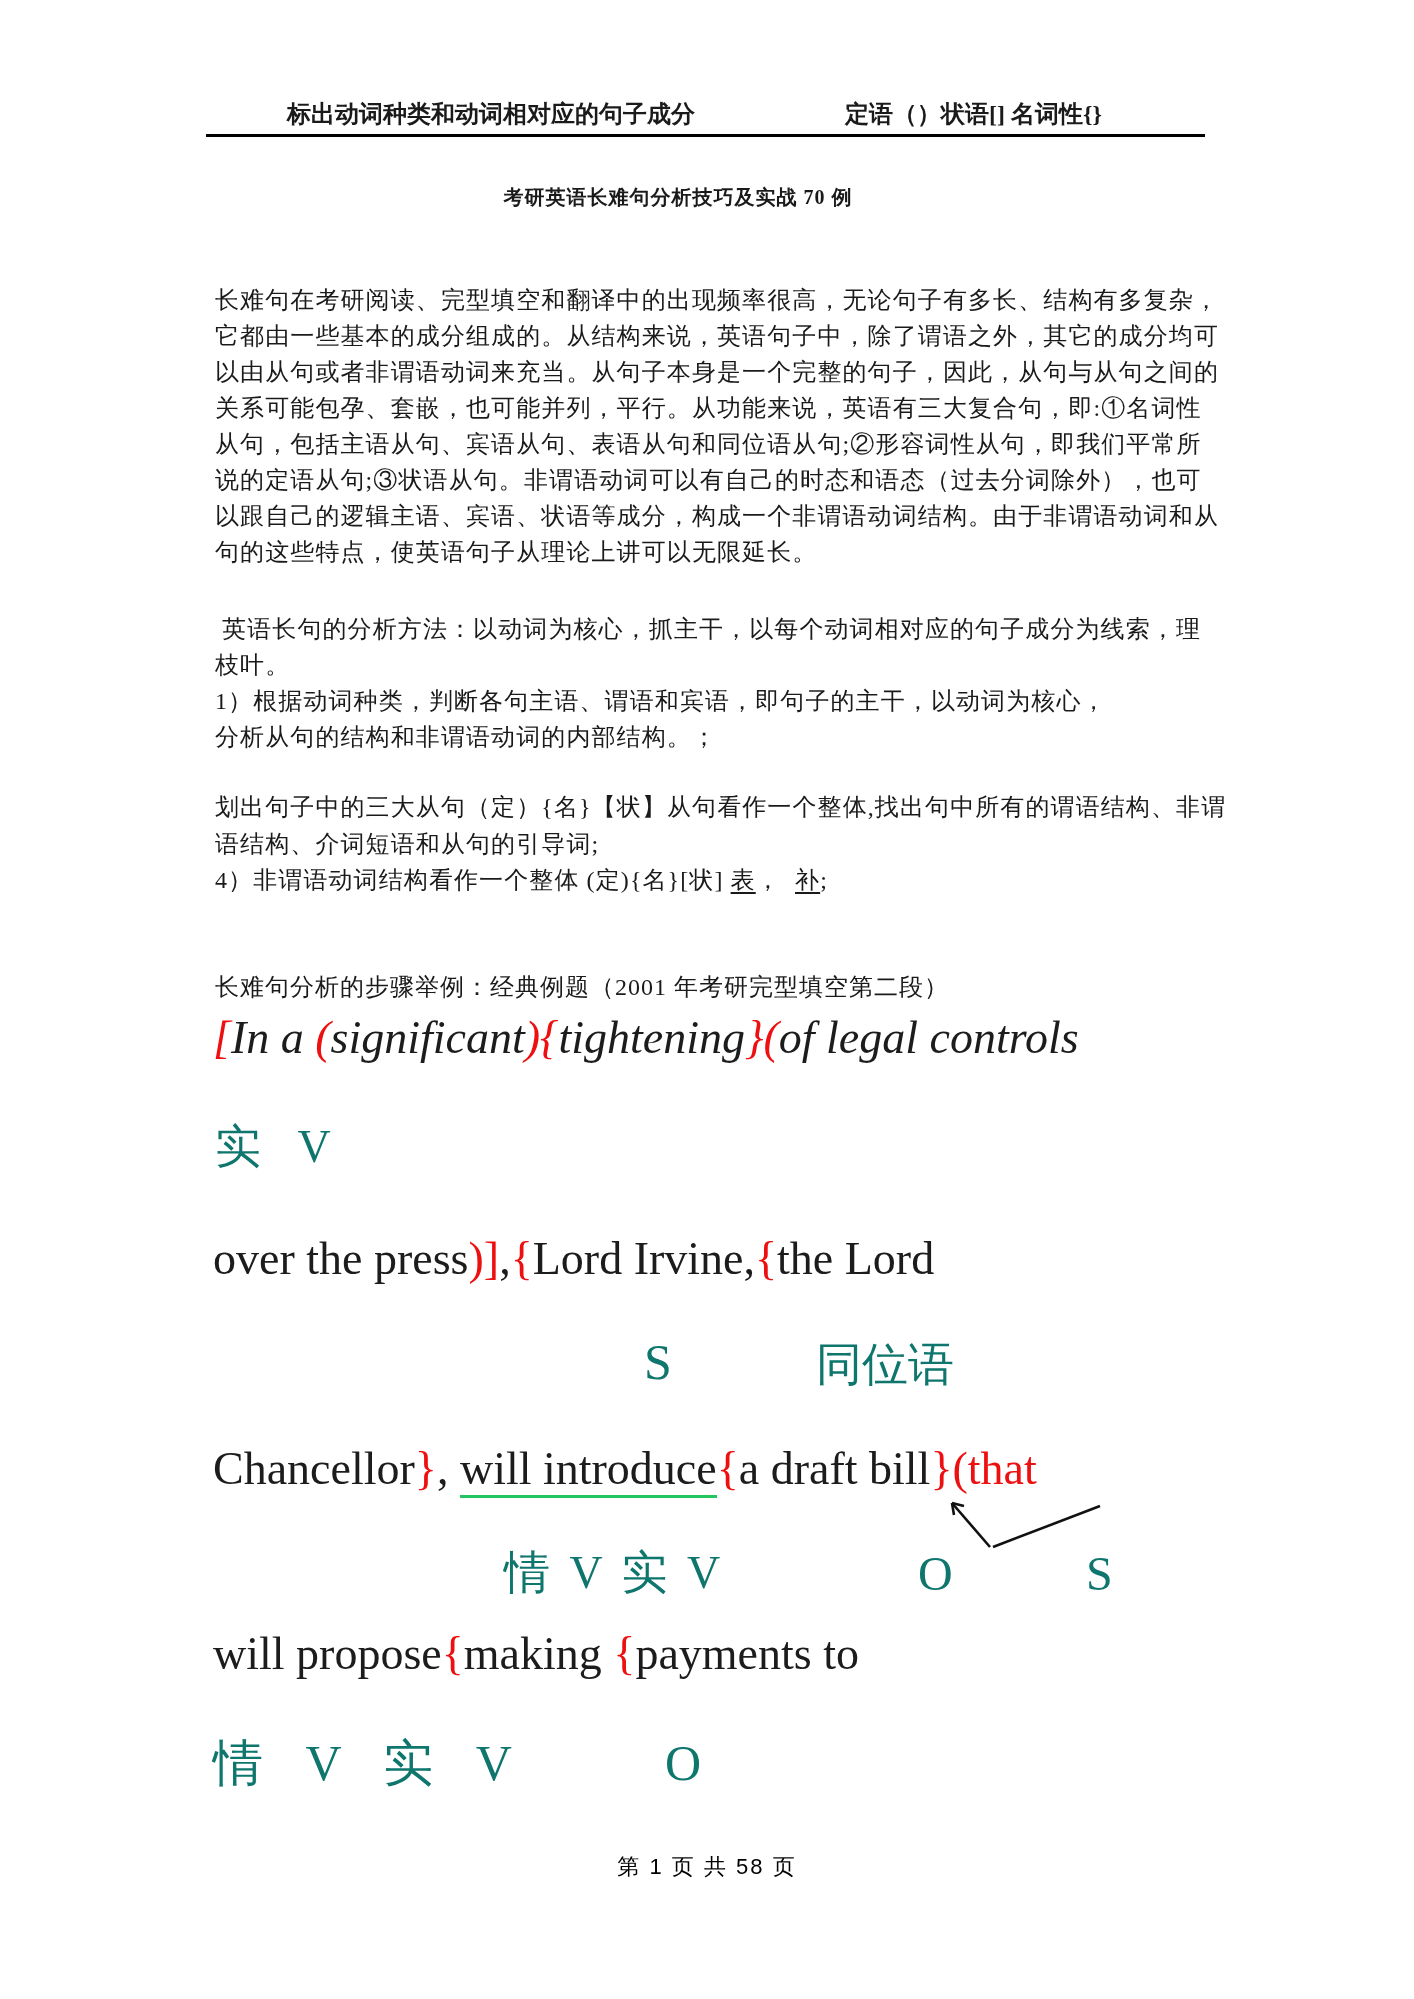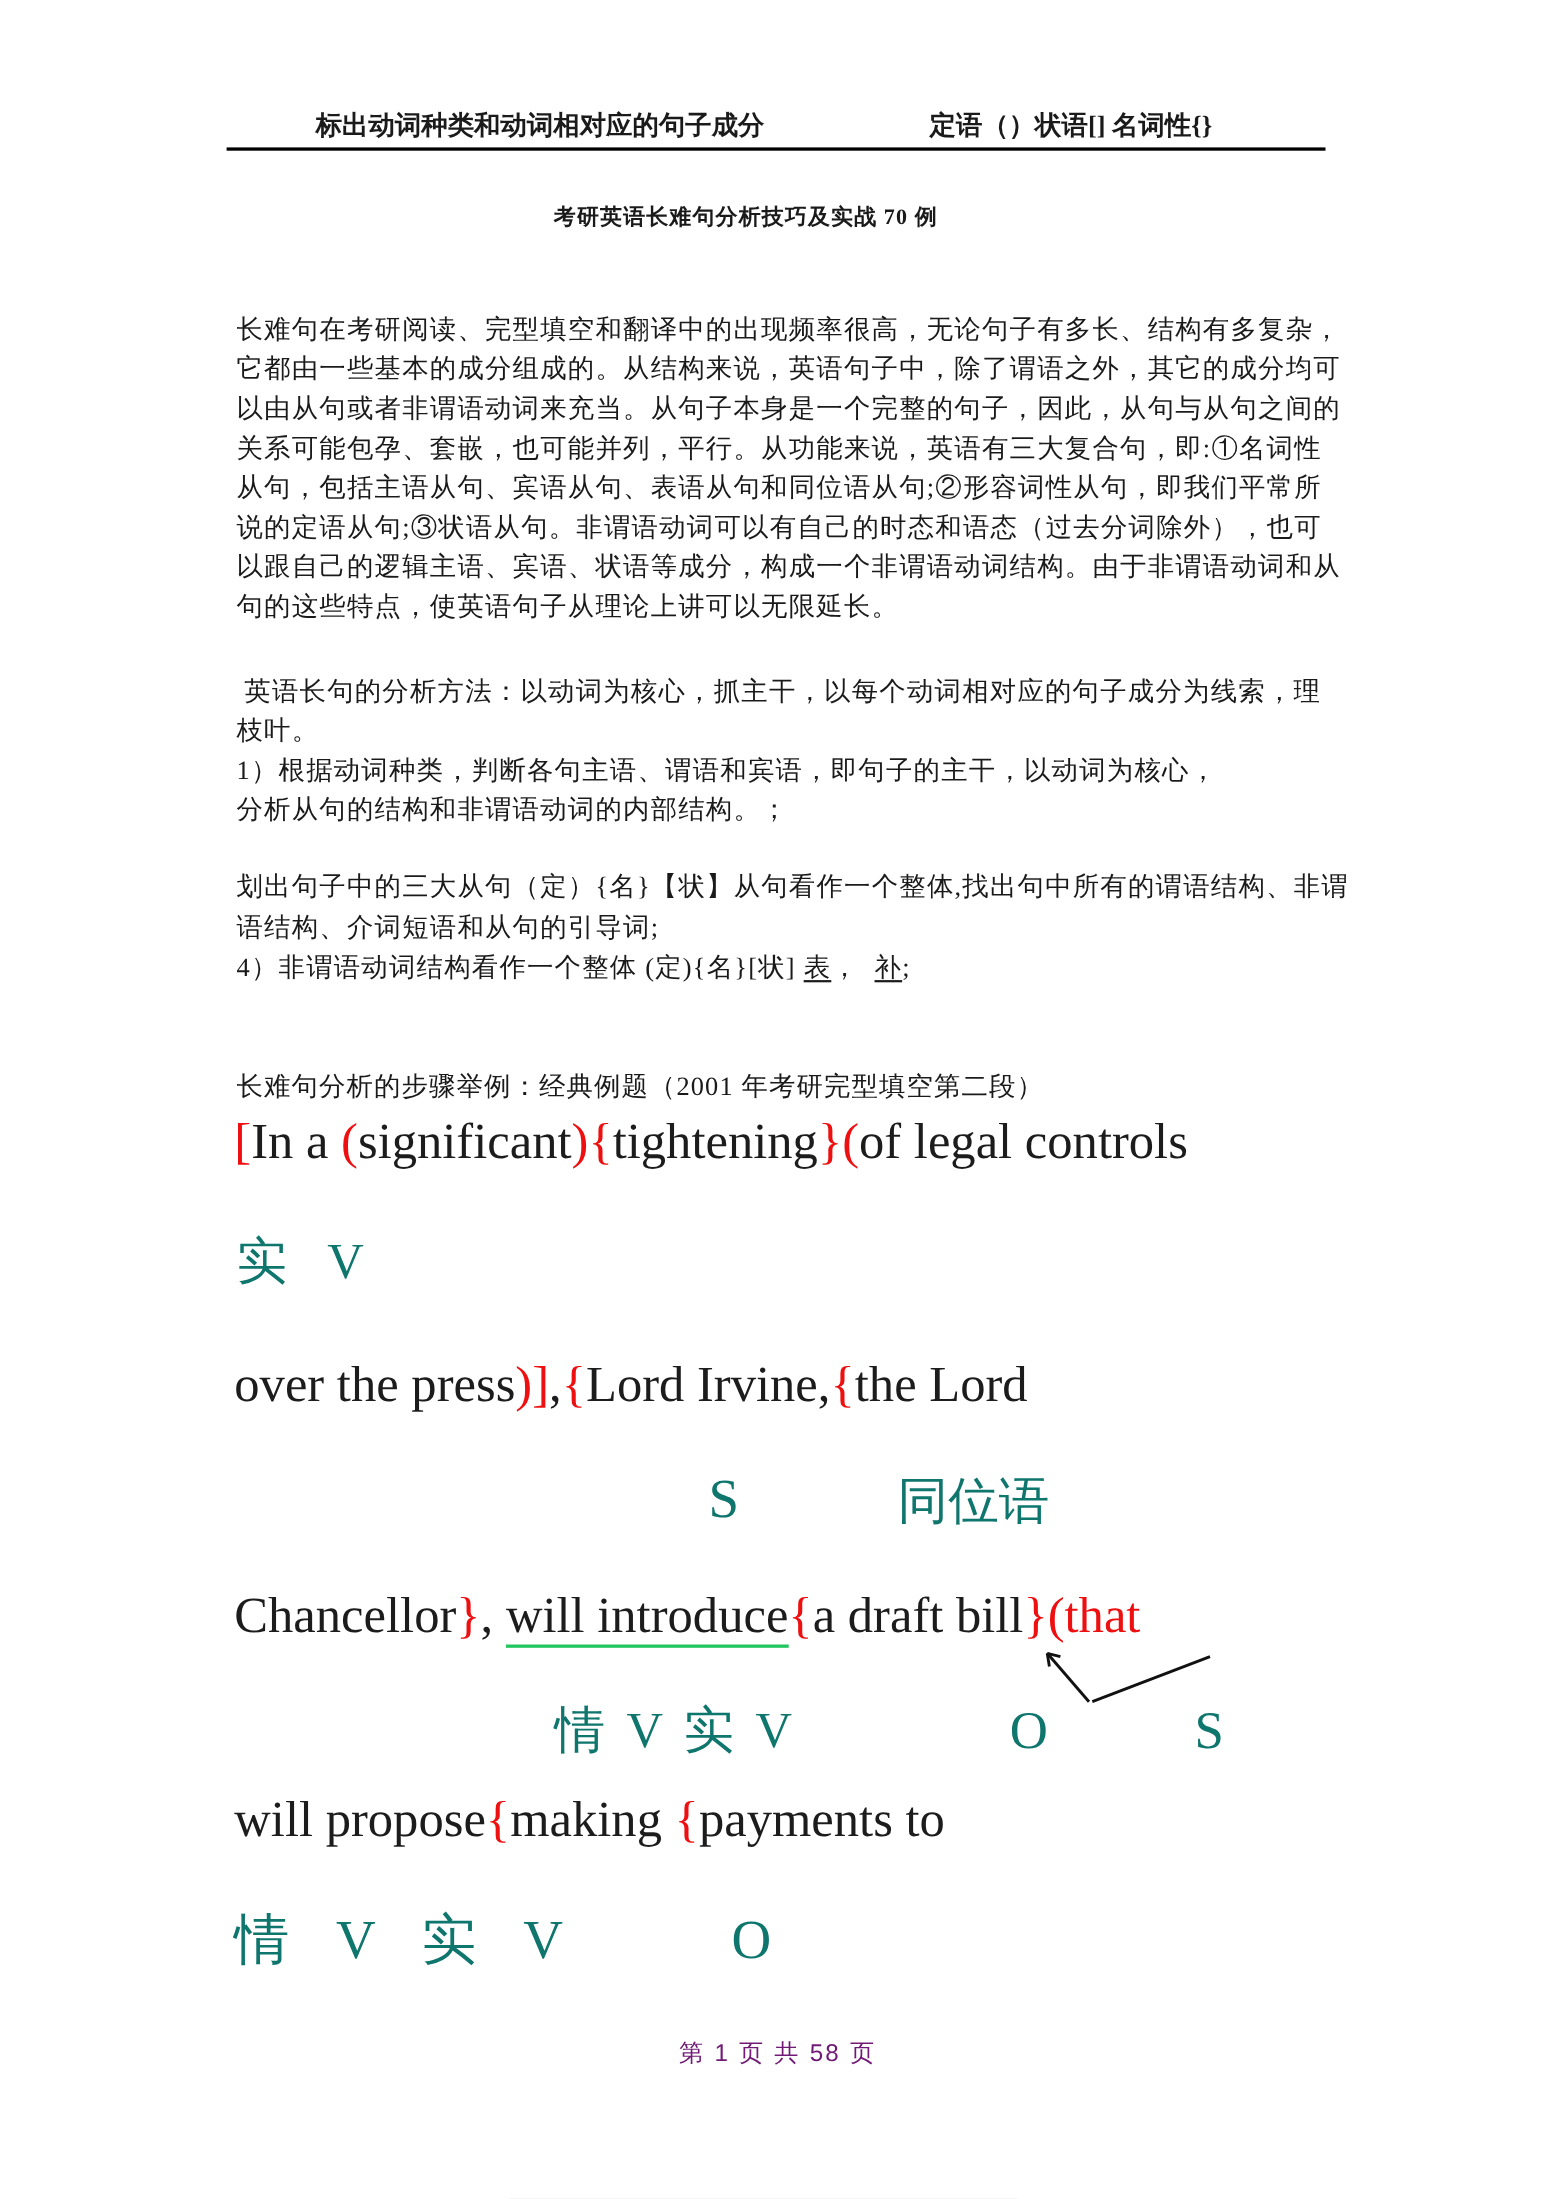--- a/index.html
+++ b/index.html
@@ -23,39 +23,39 @@
   
   .zhpara{left:215px;width:1020px;font-size:24px;line-height:36px;letter-spacing:1.1px;}
   .zh-line{white-space:pre;}
   .p1{top:282px;}
   .p2{top:611px;}
   .p3{top:789px;line-height:36.5px;}
   .p3 u{text-decoration:underline;text-underline-offset:4px;}
   .ex-intro{top:971px;left:215px;font-size:24px;letter-spacing:1px;white-space:pre;}
   
   .big{left:213px;font-size:46px;line-height:1.15;white-space:pre;color:#1c1c1c;}
-  .l1{top:1012px;}
+  .l1{top:1012px;font-style:italic;}
   .l2{top:1233px;}
   .l3{top:1443px;}
   .l4{top:1628px;}
   .r{color:#ee1010;}
   .u-verb{border-bottom:3px solid #22c55e;padding-bottom:1px;}
   
   .ann{position:absolute;color:#0f766e;font-size:46px;line-height:1.1;white-space:pre;}
   .ann1{top:1122px;left:215px;word-spacing:25px;}
   .ann2-s{top:1335px;left:644px;font-size:50px;}
   .ann2-t{top:1340px;left:816px;}
   .ann3-v{top:1548px;left:504px;word-spacing:8px;}
   .ann3-o{top:1548px;left:918px;font-size:48px;}
   .ann3-s{top:1548px;left:1086px;font-size:48px;}
   .ann4-v{top:1736px;left:213px;font-size:50px;word-spacing:30px;}
   .ann4-o{top:1736px;left:665px;font-size:50px;}
   .arrow-svg{top:1495px;left:934px;width:170px;height:60px;}
   
-  .footer{top:1852px;left:0;width:1414px;text-align:center;font-size:22px;letter-spacing:2px;color:#701a75;
+  .footer{top:1852px;left:0;width:1414px;text-align:center;font-size:22px;letter-spacing:2px;color:#000000;
           font-family:"Liberation Sans","DejaVu Sans",sans-serif;white-space:pre;}
 </style>
 </head>
 <body>
 
 <div class="page">
 
   <div class="abs hdr hdr-left">标出动词种类和动词相对应的句子成分</div>
   <div class="abs hdr hdr-right">定语（）状语[] 名词性{}</div>
   <div class="abs hdr-rule"></div>

